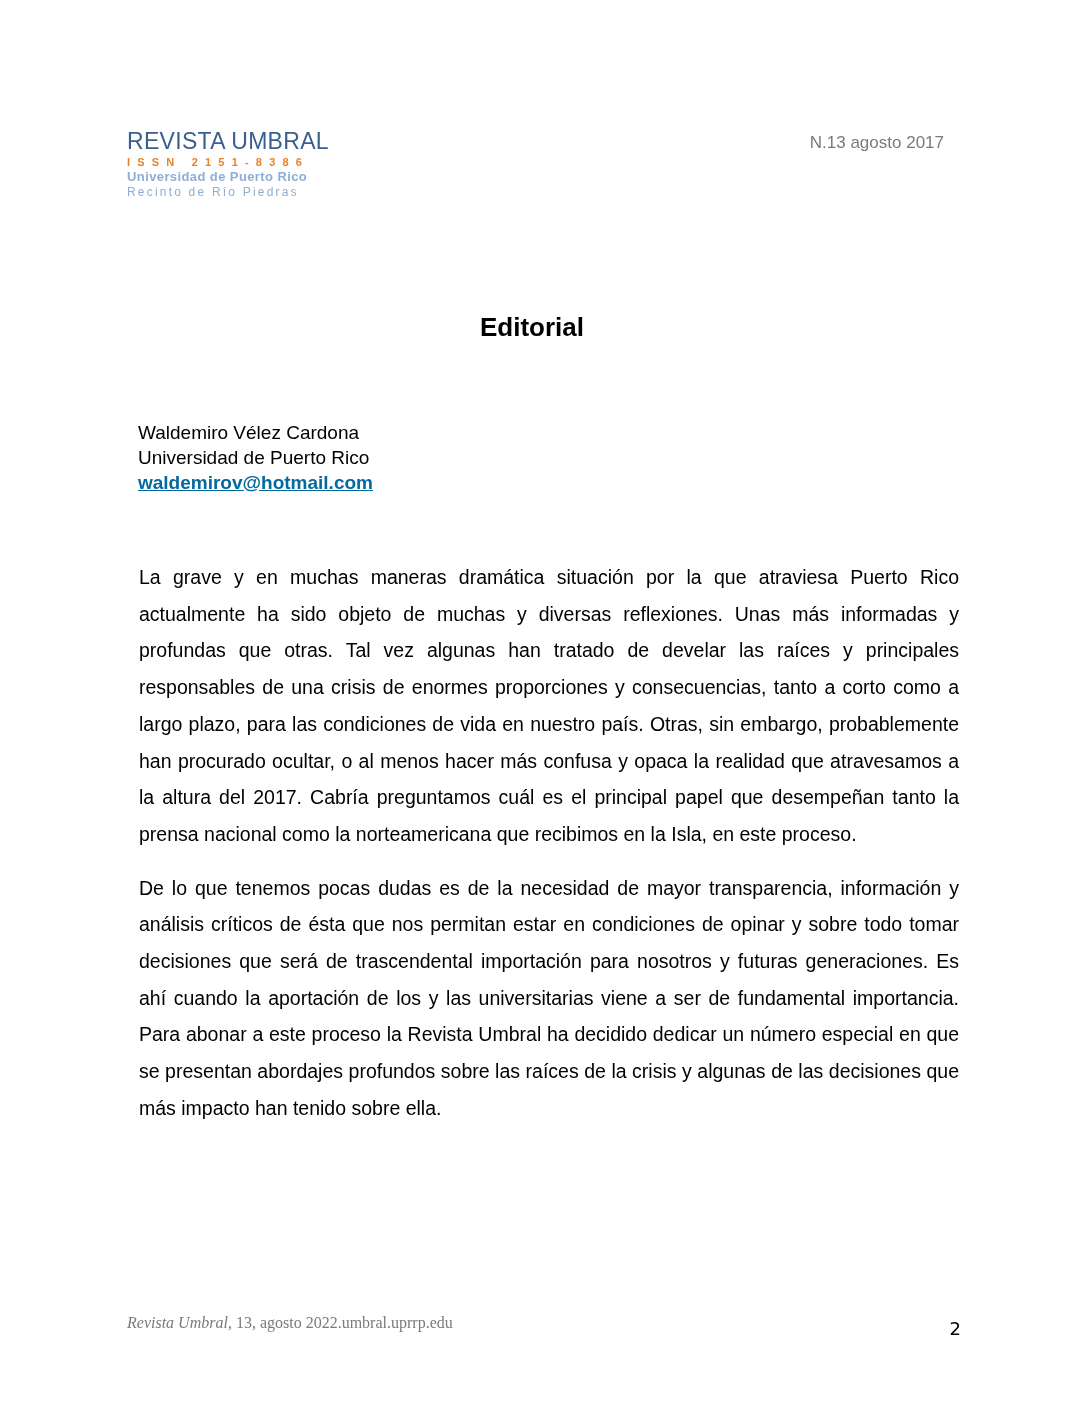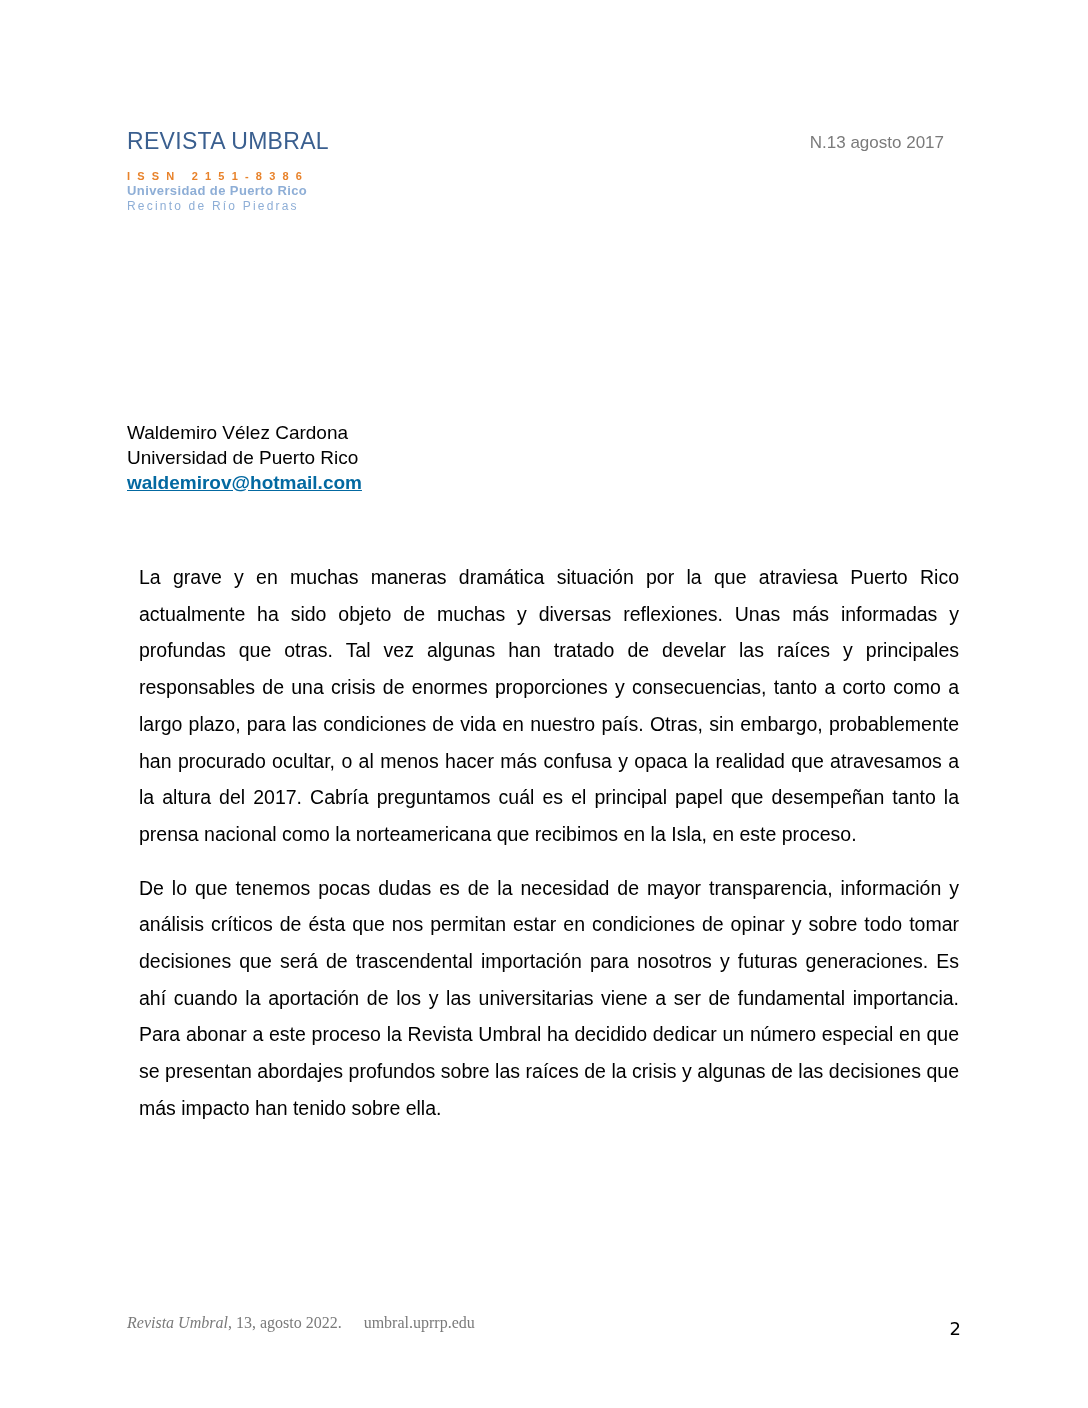--- a/index.html
+++ b/index.html
@@ -1,53 +1,54 @@
 <!DOCTYPE html>
 <html><head>
 <meta charset="utf-8">
 <style>
   html, body { margin: 0; padding: 0; background: #ffffff; }
   body { width: 1088px; height: 1408px; position: relative; overflow: hidden; }
   .page { position: absolute; left: 0; top: 0; width: 1088px; height: 1244px; background: #fff; }
 
   .masthead { position: absolute; left: 127px; top: 128px; }
   .mast-title { font-family: "Liberation Sans", sans-serif; font-size: 23px; color: #3a5f8f; letter-spacing: 0.3px; line-height: 26px; }
-  .mast-issn { font-family: "Liberation Sans", sans-serif; font-size: 11px; font-weight: bold; color: #e8822a; letter-spacing: 7.2px; line-height: 13px; margin-top: 16px; }
+  .mast-issn { font-family: "Liberation Sans", sans-serif; font-size: 11px; font-weight: bold; color: #e8822a; letter-spacing: 7.2px; line-height: 13px; margin-top: 2px; }
   .mast-uni { font-family: "Liberation Sans", sans-serif; font-size: 13px; font-weight: bold; color: #8eaed6; line-height: 15px; letter-spacing: 0.4px; }
   .mast-recinto { font-family: "Liberation Sans", sans-serif; font-size: 12px; font-weight: normal; color: #8eaed6; line-height: 16px; letter-spacing: 2.2px; }
 
   .issue { position: absolute; right: 144px; top: 133px; font-family: "Liberation Sans", sans-serif; font-size: 17px; color: #7a7a7a; }
 
   .title { position: absolute; left: 0; width: 1064px; top: 312px; text-align: center; font-family: "Liberation Sans", sans-serif; font-weight: bold; font-size: 26px; color: #000; }
 
-  .author-block { position: absolute; left: 127px; top: 420px; font-family: "Liberation Sans", sans-serif; font-size: 19px; line-height: 25px; color: #000; }
+  .author-block { position: absolute; left: 138px; top: 420px; font-family: "Liberation Sans", sans-serif; font-size: 19px; line-height: 25px; color: #000; }
   .author-block a { color: #0369a1; text-decoration: underline; font-weight: bold; }
 
   .body { position: absolute; left: 127px; top: 559px; width: 832px; font-family: "Liberation Sans", sans-serif; font-size: 19.5px; line-height: 36.7px; color: #000; text-align: justify; }
   .body p { margin: 0 0 17px 12px; }
 
   .footer { position: absolute; left: 127px; top: 1314px; font-family: "Liberation Serif", serif; font-size: 16px; color: #7a7a7a; }
   .footer .journal { font-style: italic; }
-  .footer .url { margin-left: 22px; }
+  .footer .url { }
   .page-num { position: absolute; right: 127px; top: 1318px; font-family: "DejaVu Sans", sans-serif; font-size: 18px; color: #000; }
 </style>
 </head>
 <body>
 
 <div class="page">
 
   <div class="masthead">
     <div class="mast-title">REVISTA UMBRAL</div>
     <div class="mast-issn">ISSN 2151-8386</div>
     <div class="mast-uni">Universidad de Puerto Rico</div>
     <div class="mast-recinto">Recinto de Río Piedras</div>
   </div>
 
   <div class="issue">N.13 agosto 2017</div>
 
+  <h1 class="title" style="margin:0;">Editorial</h1>
 
   <div class="author-block">
     <div>Waldemiro Vélez Cardona</div>
     <div>Universidad de Puerto Rico</div>
     <div><a href="waldemirov@hotmail.com">waldemirov@hotmail.com</a></div>
   </div>
 
   <div class="body">
     <p>La grave y en muchas maneras dramática situación por la que atraviesa Puerto Rico actualmente ha sido objeto de muchas y diversas reflexiones. Unas más informadas y profundas que otras. Tal vez algunas han tratado de develar las raíces y principales responsables de una crisis de enormes proporciones y consecuencias, tanto a corto como a largo plazo, para las condiciones de vida en nuestro país. Otras, sin embargo, probablemente han procurado ocultar, o al menos hacer más confusa y opaca la realidad que atravesamos a la altura del 2017. Cabría preguntamos cuál es el principal papel que desempeñan tanto la prensa nacional como la norteamericana que recibimos en la Isla, en este proceso.</p>
     <p>De lo que tenemos pocas dudas es de la necesidad de mayor transparencia, información y análisis críticos de ésta que nos permitan estar en condiciones de opinar y sobre todo tomar decisiones que será de trascendental importación para nosotros y futuras generaciones. Es ahí cuando la aportación de los y las universitarias viene a ser de fundamental importancia. Para abonar a este proceso la Revista Umbral ha decidido dedicar un número especial en que se presentan abordajes profundos sobre las raíces de la crisis y algunas de las decisiones que más impacto han tenido sobre ella.</p>

